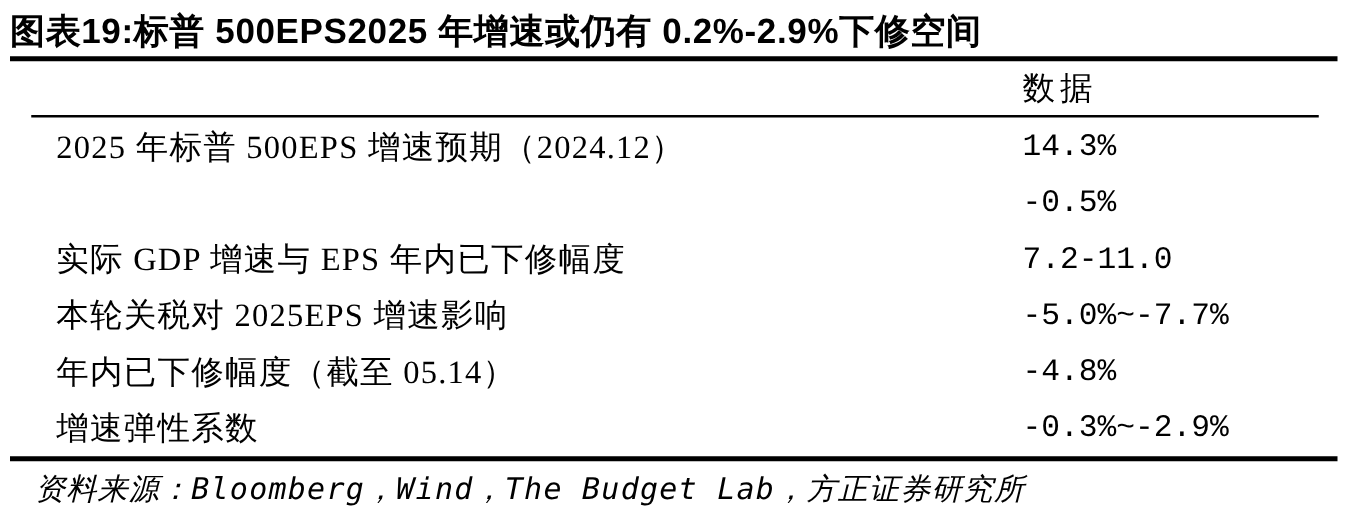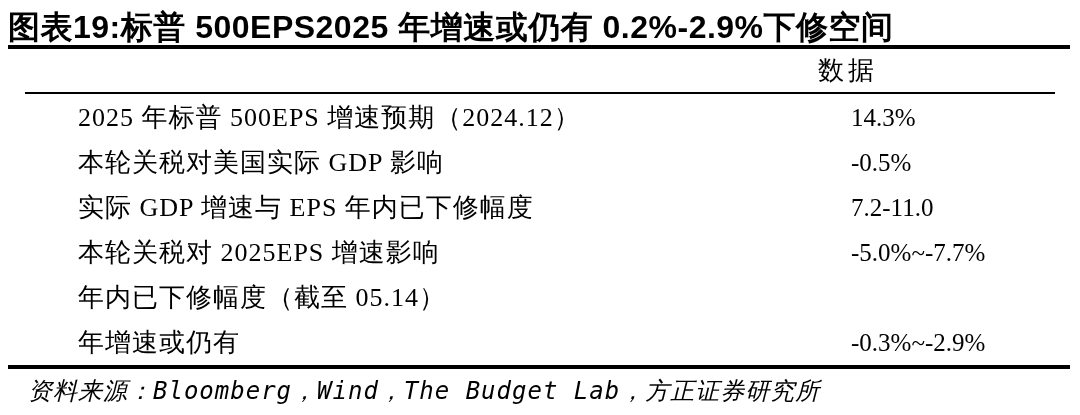--- a/index.html
+++ b/index.html
@@ -13,21 +13,21 @@
   .page {
     position: relative;
     width: 1080px; height: 415px;
     background: #ffffff;
   }
   .figure-title {
     position: absolute;
     left: 8px; top: 6px;
     font-family: "Liberation Sans", sans-serif;
     font-weight: 700;
-    font-size: 32px;
+    font-size: 28px;
     letter-spacing: 0.5px;
     white-space: nowrap;
   }
   .rule { position: absolute; background: #000000; }
   .rule-top    { left: 8px;  top: 45px;  width: 1062px; height: 4px; }
   .rule-header { left: 25px; top: 92px;  width: 1030px; height: 2px; }
   .rule-bottom { left: 8px;  top: 365px; width: 1062px; height: 4px; }
   .header-row {
     position: absolute;
     left: 0; top: 50px;
@@ -37,39 +37,38 @@
     position: absolute;
     left: 818px; top: 0;
     line-height: 42px;
     font-size: 26px;
     letter-spacing: 4px;
   }
   .rows {
     position: absolute;
     left: 0; top: 95px;
     width: 1080px;
-    padding-left: 33px;
   }
   .row {
     position: relative;
     width: 1080px; height: 45px;
   }
   .row-label {
     position: absolute;
     left: 45px; top: 0;
     line-height: 45px;
     font-size: 26px;
     letter-spacing: 1px;
     white-space: nowrap;
   }
   .row-value {
     position: absolute;
     left: 818px; top: 0;
     line-height: 45px;
-    font-family: Liberation Serif, serif;
+    font-family: Liberation Mono, monospace;
     font-size: 25px;
     white-space: nowrap;
   }
   .source-note {
     position: absolute;
     left: 28px; top: 375px;
     font-style: italic;
     font-family: "DejaVu Sans Mono", "Liberation Serif", monospace;
     font-size: 24px;
     letter-spacing: 1px;
@@ -92,40 +91,40 @@
 
   <div class="rule rule-header"></div>
 
   <div class="rows">
     <div class="row">
       <div class="row-label">2025 年标普 500EPS 增速预期（2024.12）</div>
       <div class="row-value">14.3%</div>
     </div>
 
     <div class="row">
-      <div class="row-label">本轮关税对美国实际 GDP 影响</div>
       <div class="row-value">-0.5%</div>
     </div>
 
     <div class="row">
       <div class="row-label">实际 GDP 增速与 EPS 年内已下修幅度</div>
       <div class="row-value">7.2-11.0</div>
     </div>
 
     <div class="row">
       <div class="row-label">本轮关税对 2025EPS 增速影响</div>
       <div class="row-value">-5.0%~-7.7%</div>
     </div>
 
     <div class="row">
       <div class="row-label">年内已下修幅度（截至 05.14）</div>
+      <div class="row-value">-4.8%</div>
     </div>
 
     <div class="row">
-      <div class="row-label">年增速或仍有</div>
+      <div class="row-label">增速弹性系数</div>
       <div class="row-value">-0.3%~-2.9%</div>
     </div>
   </div>
 
   <div class="rule rule-bottom"></div>
 
   <div class="source-note">资料来源：Bloomberg，Wind，The Budget Lab，方正证券研究所</div>
 
 </div>
 

